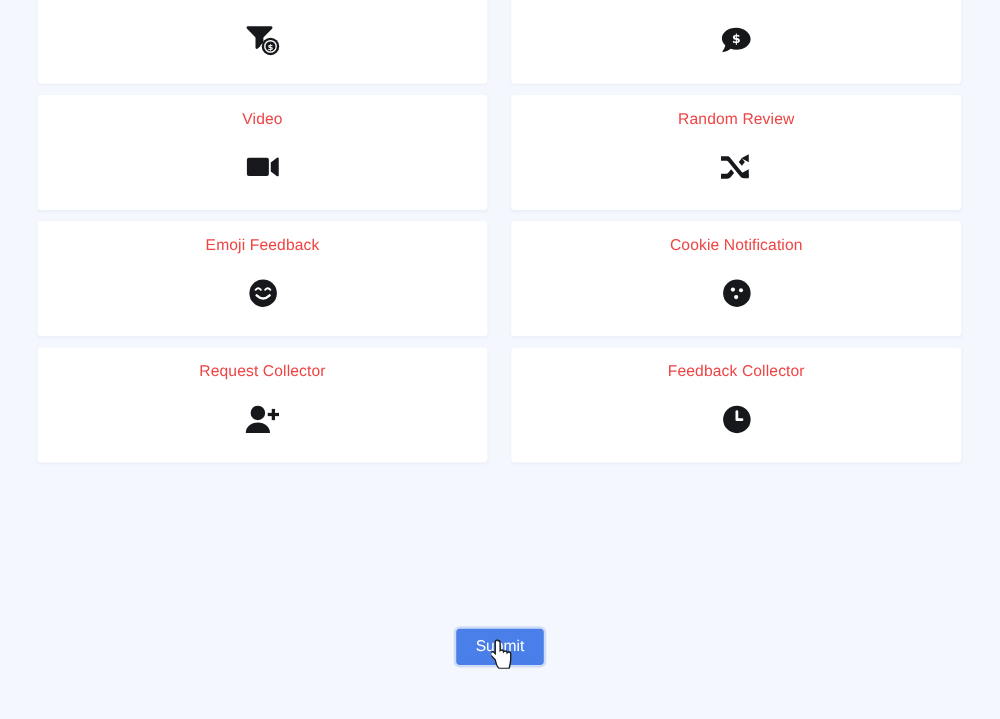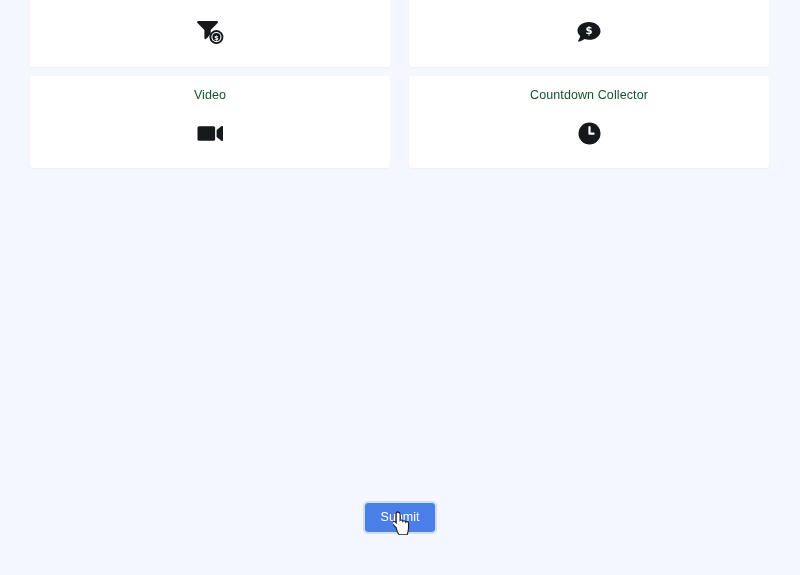--- a/index.html
+++ b/index.html
@@ -46,21 +46,21 @@
     align-items: center;
     justify-content: flex-start;
     padding-top: 12px;
     cursor: pointer;
     user-select: none;
   }
 
   .card-label {
     font-size: 12.5px;
     line-height: 15px;
-    color: #14532d;
+    color: #ef4444;
     letter-spacing: 0.1px;
     text-align: center;
   }
 
   .card-icon {
     margin-top: 16px;
     height: 28px;
     display: flex;
     align-items: center;
     justify-content: center;
@@ -135,27 +135,72 @@
       <div class="card-label">Video</div>
       <div class="card-icon">
         <svg width="27" height="19" viewBox="0 0 27 19" fill="currentColor" aria-hidden="true">
           <rect x="0.5" y="2.2" width="17.6" height="14.6" rx="1.6"></rect>
           <path d="M26.0 2.9 v13.2 a0.9 0.9 0 0 1 -1.4 0.8 l-5.0 -3.8 v-7.2 l5.0 -3.8 a0.9 0.9 0 0 1 1.4 0.8 z"></path>
         </svg>
       </div>
     </div>
 
 
-
-
-
-
-
-    <div class="card">
-      <div class="card-label">Countdown Collector</div>
+    <div class="card">
+      <div class="card-label">Random Review</div>
+      <div class="card-icon">
+        <svg width="27" height="22" viewBox="0 0 27 22" fill="currentColor" aria-hidden="true">
+          <path d="M0.8 3.0 h5.0 c1.0 0 1.6 0.3 2.3 1.1 l9.8 12.0 c0.5 0.6 1.0 0.8 1.8 0.8 h3.2 v3.6 h-3.8 c-1.2 0 -2.0 -0.4 -2.8 -1.3 l-9.7 -11.9 c-0.5 -0.6 -0.9 -0.7 -1.6 -0.7 h-4.2 z"></path>
+          <path d="M0.8 16.9 h4.2 c0.7 0 1.1 -0.1 1.6 -0.7 l2.3 -2.8 2.4 2.9 -2.7 3.3 c-0.8 0.9 -1.6 1.3 -2.8 1.3 h-5.0 z"></path>
+          <path d="M23.0 1.3 v6.5 l-6.0 -3.3 z"></path>
+          <path d="M23.0 13.3 v6.6 l-6.0 -3.3 z"></path>
+          <path d="M15.0 7.6 l2.4 -3.0 2.5 2.9 -2.4 3.0 z"></path>
+        </svg>
+      </div>
+    </div>
+
+    <div class="card">
+      <div class="card-label">Emoji Feedback</div>
+      <div class="card-icon">
+        <svg width="23" height="23" viewBox="0 0 23 23" aria-hidden="true">
+          <circle cx="11.5" cy="11.5" r="11.0" fill="currentColor"></circle>
+          <path d="M5.5 8.9 q2.1 -2.6 4.2 0" stroke="#ffffff" stroke-width="1.5" fill="none" stroke-linecap="round"></path>
+          <path d="M13.1 8.9 q2.1 -2.6 4.2 0" stroke="#ffffff" stroke-width="1.5" fill="none" stroke-linecap="round"></path>
+          <path d="M6.3 13.3 q5.2 5.0 10.4 0" stroke="#ffffff" stroke-width="1.9" fill="none" stroke-linecap="round"></path>
+        </svg>
+      </div>
+    </div>
+
+    <div class="card">
+      <div class="card-label">Cookie Notification</div>
+      <div class="card-icon">
+        <svg width="23" height="23" viewBox="0 0 23 23" aria-hidden="true">
+          <circle cx="11.5" cy="11.5" r="11.0" fill="currentColor"></circle>
+          <circle cx="8.3" cy="8.6" r="1.7" fill="#ffffff"></circle>
+          <circle cx="14.8" cy="9.1" r="1.6" fill="#ffffff"></circle>
+          <circle cx="10.9" cy="14.6" r="1.7" fill="#ffffff"></circle>
+        </svg>
+      </div>
+    </div>
+
+
+    <div class="card">
+      <div class="card-label">Request Collector</div>
+      <div class="card-icon">
+        <svg width="28" height="23" viewBox="0 0 28 23" fill="currentColor" aria-hidden="true">
+          <circle cx="10.3" cy="6.3" r="5.8"></circle>
+          <path d="M0.6 22.4 c0 -4.8 4.3 -8.4 9.7 -8.4 s9.7 3.6 9.7 8.4 z"></path>
+          <rect x="21.4" y="3.1" width="2.6" height="9.0"></rect>
+          <rect x="18.2" y="6.3" width="9.0" height="2.6"></rect>
+        </svg>
+      </div>
+    </div>
+
+    <div class="card">
+      <div class="card-label">Feedback Collector</div>
       <div class="card-icon">
         <svg width="23" height="23" viewBox="0 0 23 23" aria-hidden="true">
           <circle cx="11.5" cy="11.5" r="11.0" fill="currentColor"></circle>
           <path d="M11.5 5.2 v6.5 h4.1" stroke="#ffffff" stroke-width="2.2" fill="none" stroke-linecap="round" stroke-linejoin="round"></path>
         </svg>
       </div>
     </div>
 
   </div>
 

